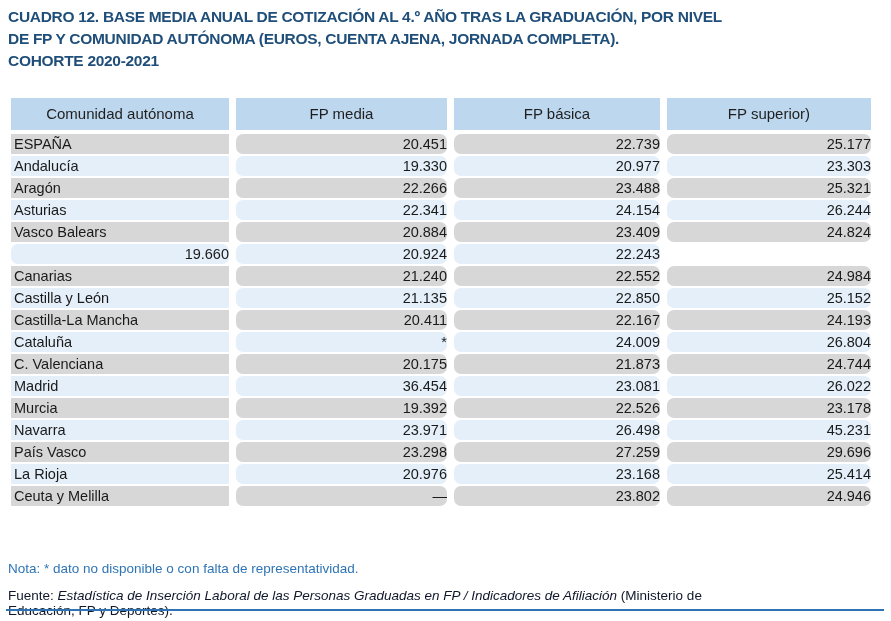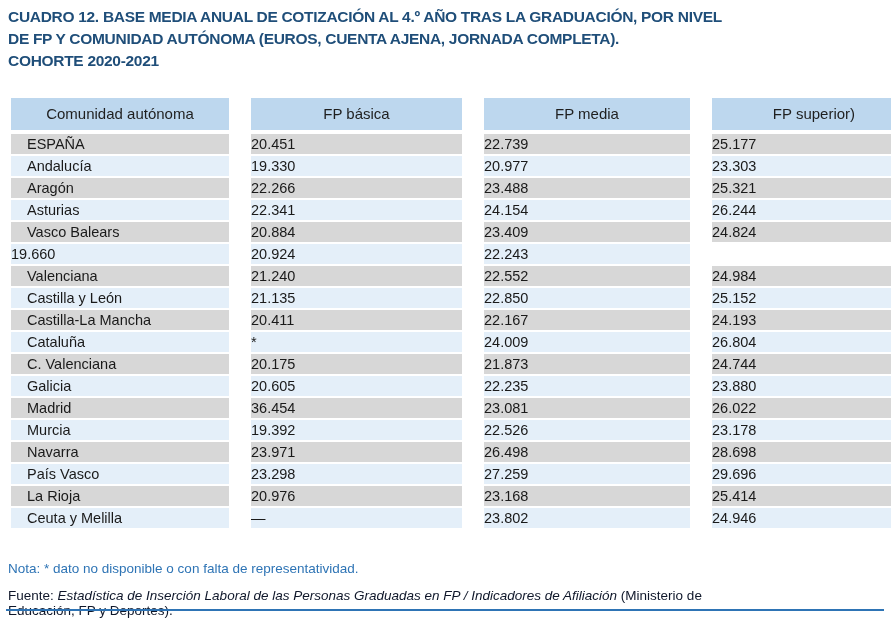--- a/index.html
+++ b/index.html
@@ -28,42 +28,42 @@
 
   
   .data-table {
     position: absolute;
     left: 11px; top: 98px;
     width: 860px;
   }
   .trow, .thead-row {
     display: grid;
     grid-template-columns: 218px 211px 206px 204px;
-    column-gap: 22px;
+    column-gap: 7px;
   }
   .thead-row { margin-bottom: 4px; }
   .trow { margin-bottom: 2px; }
   .thead-row .cell {
     background: #BDD7EE;
     height: 32px;
     line-height: 32px;
     text-align: center;
     font-size: 15px;
     color: #1f1f1f;
   }
   .trow .cell {
     height: 20px;
     line-height: 20px;
     font-size: 14.5px;
     color: #1a1a1a;
   }
   .tbody .trow:nth-child(odd) .cell { background: #D7D7D7; }
   .tbody .trow:nth-child(even) .cell { background: #E4EFF9; }
-  .cell.name { text-align: left; padding-left: 16px; }
-  .cell.num  { text-align: left; }
+  .cell.name { text-align: left; padding-left: 3px; }
+  .cell.num  { text-align: right; border-radius: 7px; }
 
   
   .nota-line {
     position: absolute;
     left: 8px; top: 561px;
     font-size: 13.5px;
     color: #2E74B5;
   }
   .fuente-line {
     position: absolute;
@@ -87,22 +87,22 @@
 
   <div class="title-block">
     <div>CUADRO 12. BASE MEDIA ANUAL DE COTIZACIÓN AL 4.º AÑO TRAS LA GRADUACIÓN, POR NIVEL</div>
     <div>DE FP Y COMUNIDAD AUTÓNOMA (EUROS, CUENTA AJENA, JORNADA COMPLETA).</div>
     <div>COHORTE 2020-2021</div>
   </div>
 
   <div class="data-table">
     <div class="thead-row">
       <div class="cell">Comunidad autónoma</div>
+      <div class="cell">FP media</div>
       <div class="cell">FP básica</div>
-      <div class="cell">FP media</div>
       <div class="cell">FP superior)</div>
     </div>
     <div class="tbody">
 
     <div class="trow">
         <div class="cell name">ESPAÑA</div>
         <div class="cell num">20.451</div>
         <div class="cell num">22.739</div>
         <div class="cell num">25.177</div>
       </div>
@@ -129,21 +129,21 @@
         <div class="cell num">20.884</div>
         <div class="cell num">23.409</div>
         <div class="cell num">24.824</div>
       </div>
         <div class="trow">
         <div class="cell num">19.660</div>
         <div class="cell num">20.924</div>
         <div class="cell num">22.243</div>
       </div>
         <div class="trow">
-        <div class="cell name">Valenciana</div>
+        <div class="cell name">Canarias</div>
         <div class="cell num">21.240</div>
         <div class="cell num">22.552</div>
         <div class="cell num">24.984</div>
       </div>
         <div class="trow">
         <div class="cell name">Castilla y León</div>
         <div class="cell num">21.135</div>
         <div class="cell num">22.850</div>
         <div class="cell num">25.152</div>
       </div>
@@ -159,42 +159,36 @@
         <div class="cell num">24.009</div>
         <div class="cell num">26.804</div>
       </div>
         <div class="trow">
         <div class="cell name">C. Valenciana</div>
         <div class="cell num">20.175</div>
         <div class="cell num">21.873</div>
         <div class="cell num">24.744</div>
       </div>
         <div class="trow">
-        <div class="cell name">Galicia</div>
-        <div class="cell num">20.605</div>
-        <div class="cell num">22.235</div>
-        <div class="cell num">23.880</div>
-      </div>
-        <div class="trow">
         <div class="cell name">Madrid</div>
         <div class="cell num">36.454</div>
         <div class="cell num">23.081</div>
         <div class="cell num">26.022</div>
       </div>
         <div class="trow">
         <div class="cell name">Murcia</div>
         <div class="cell num">19.392</div>
         <div class="cell num">22.526</div>
         <div class="cell num">23.178</div>
       </div>
         <div class="trow">
         <div class="cell name">Navarra</div>
         <div class="cell num">23.971</div>
         <div class="cell num">26.498</div>
-        <div class="cell num">28.698</div>
+        <div class="cell num">45.231</div>
       </div>
         <div class="trow">
         <div class="cell name">País Vasco</div>
         <div class="cell num">23.298</div>
         <div class="cell num">27.259</div>
         <div class="cell num">29.696</div>
       </div>
         <div class="trow">
         <div class="cell name">La Rioja</div>
         <div class="cell num">20.976</div>

